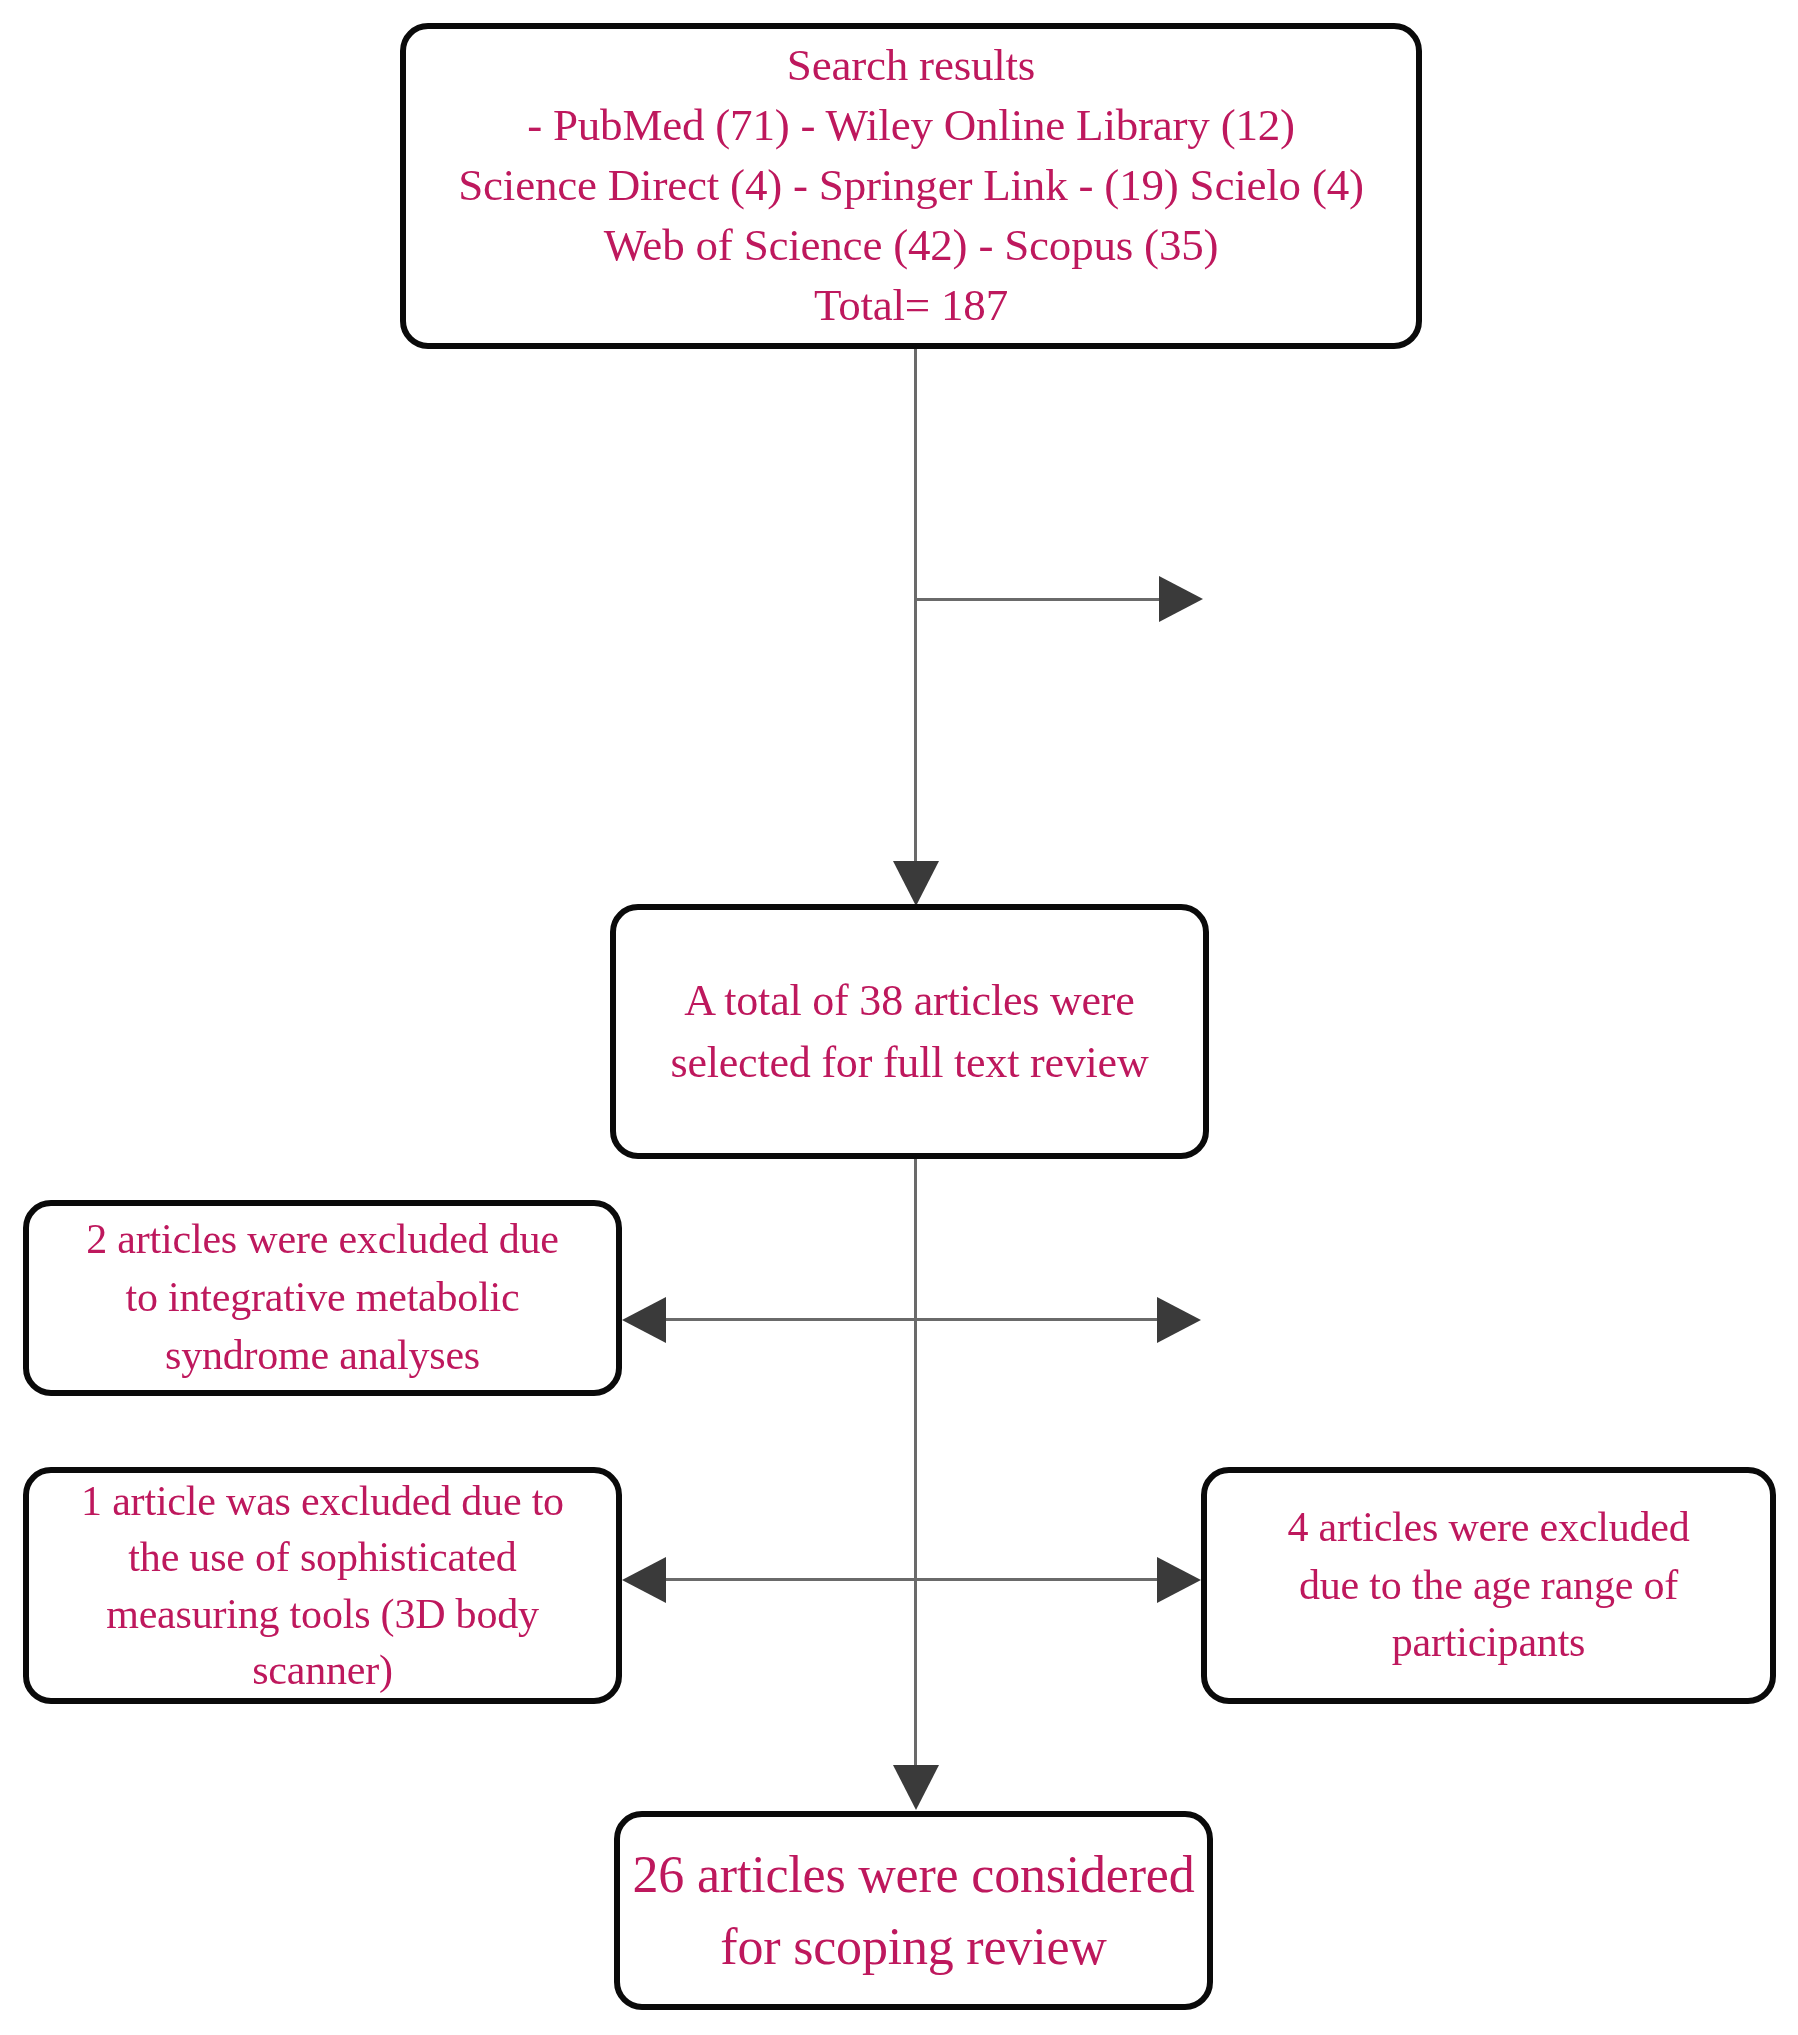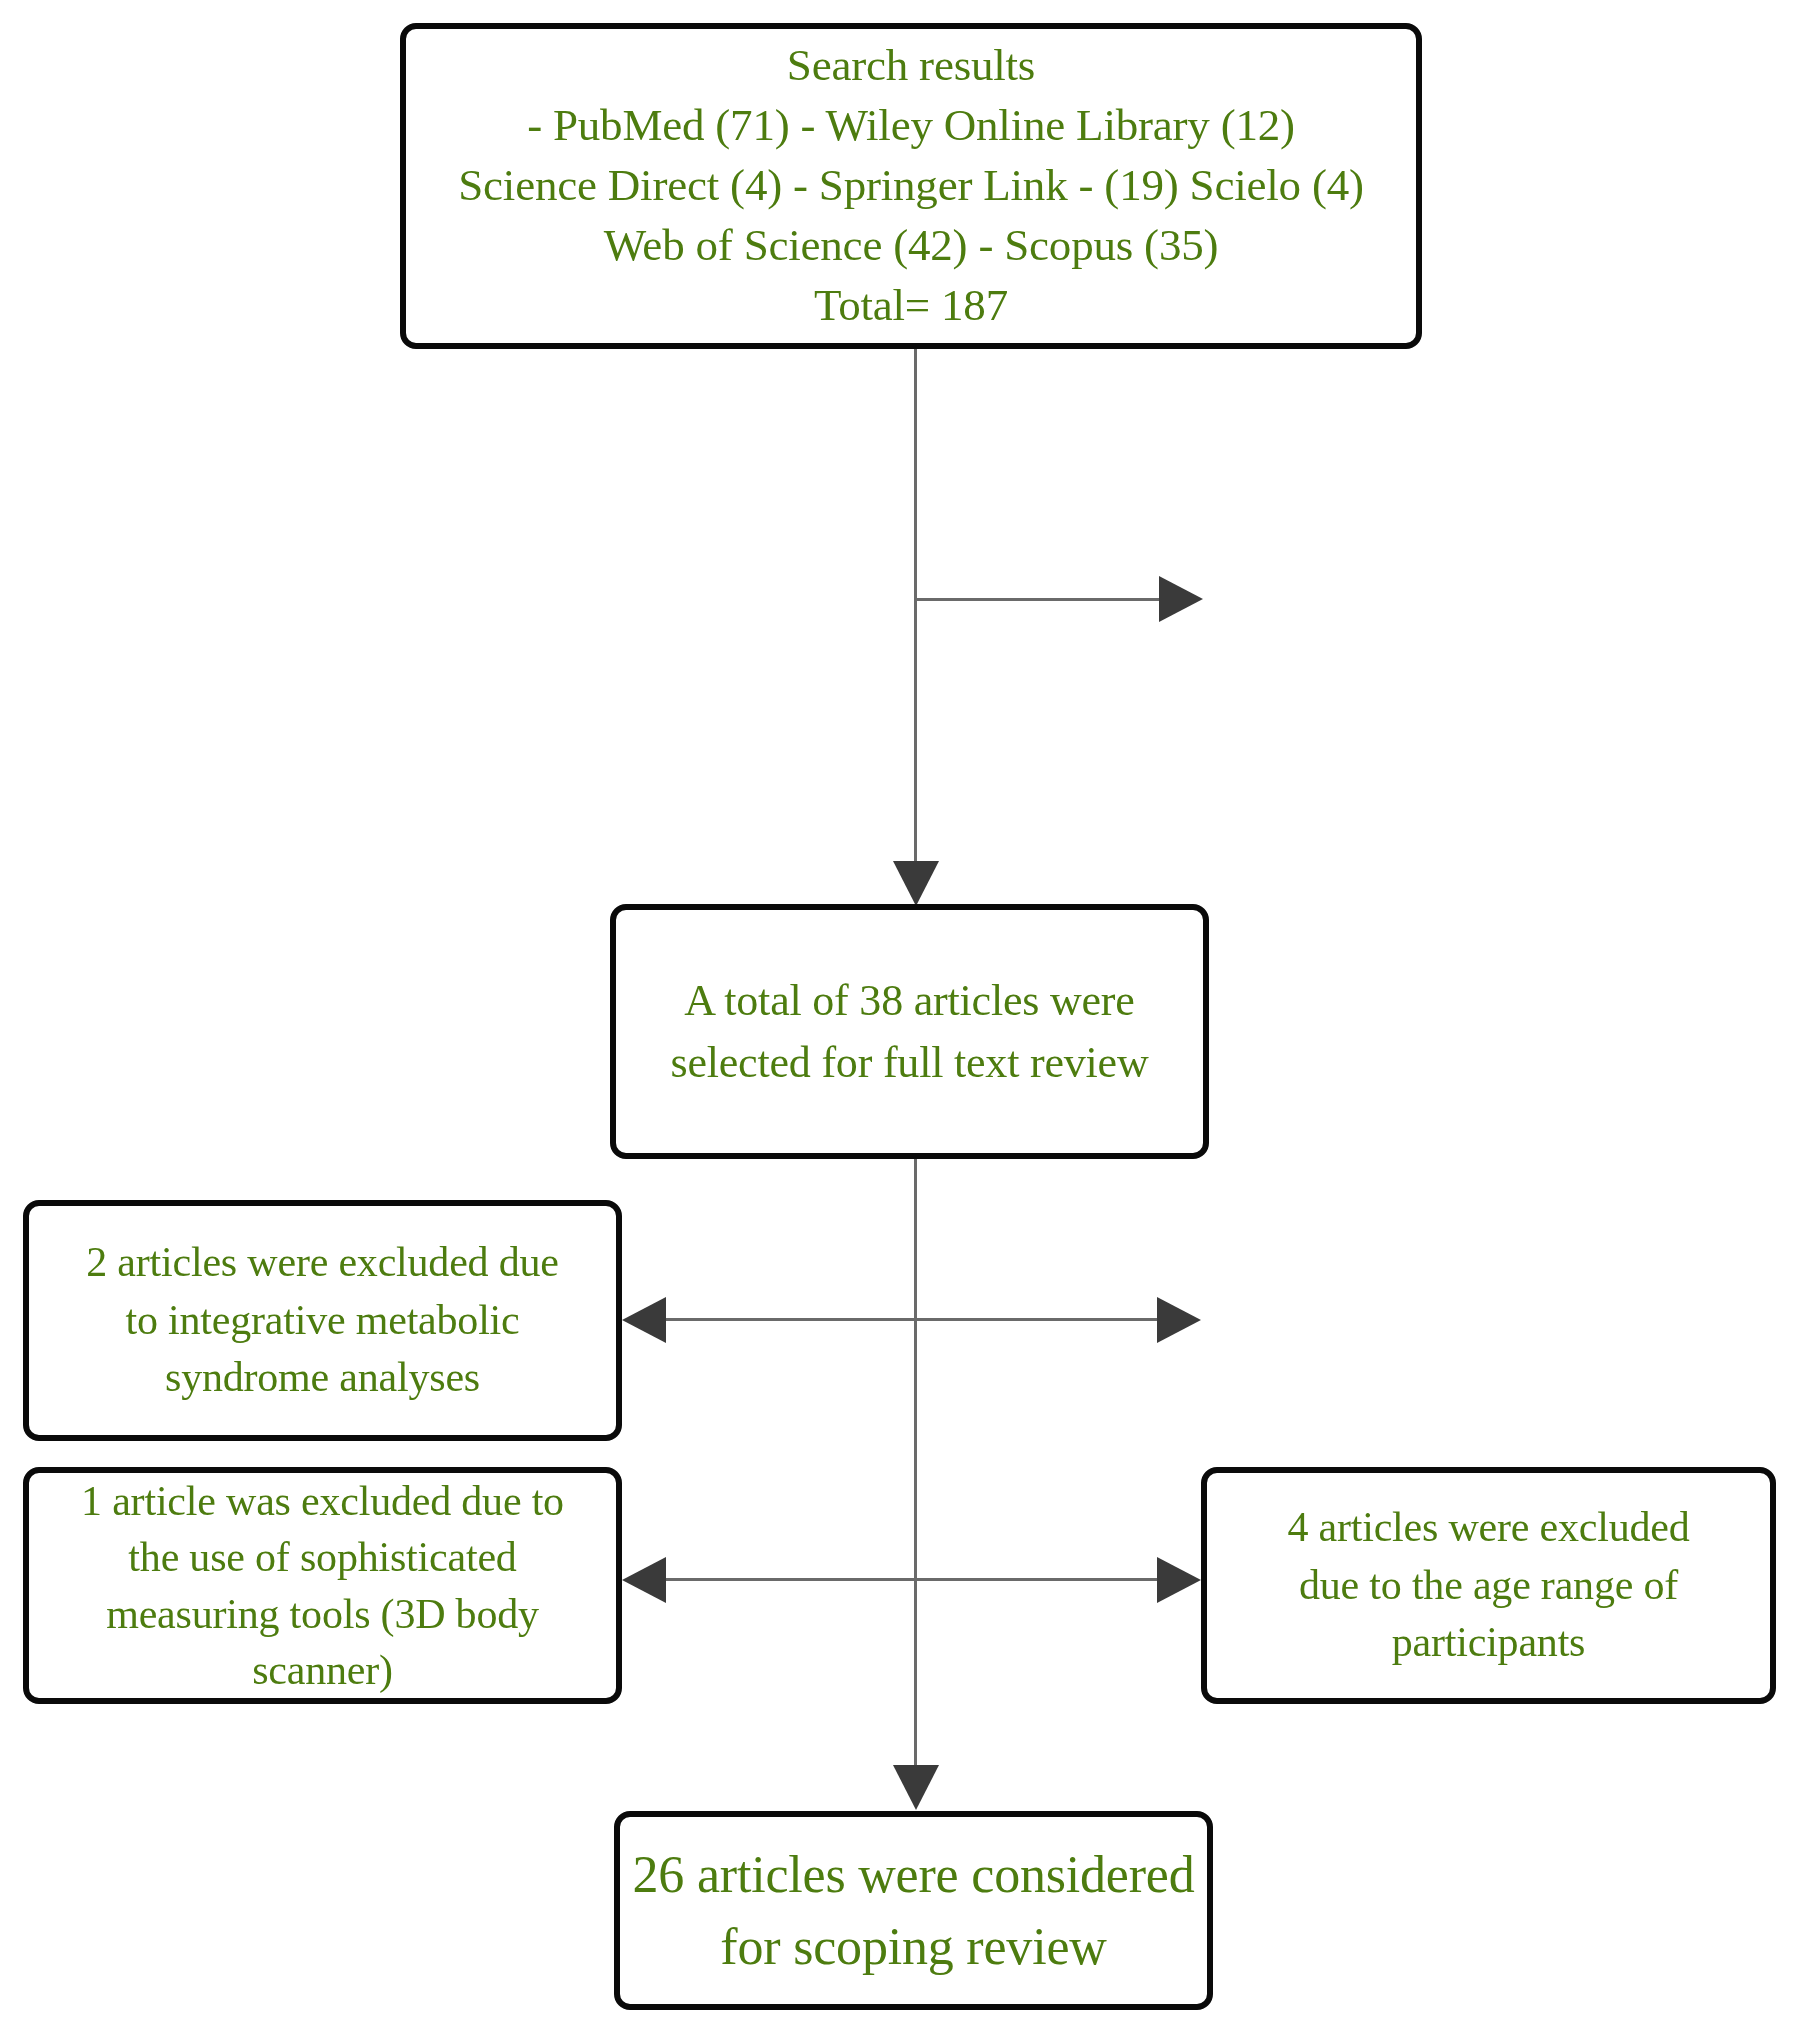--- a/index.html
+++ b/index.html
@@ -15,26 +15,26 @@
     overflow: hidden;
     font-family: "Liberation Serif", "DejaVu Serif", serif;
   }
 
   
   .node {
     position: absolute;
     box-sizing: border-box;
     background: #ffffff;
     border: 6.8px solid #0a0a0a;
-    border-radius: 16px;
+    border-radius: 28px;
     display: flex;
     align-items: center;
     justify-content: flex-start;
     text-align: center;
-    color: #4d7c0f;
+    color: #be185d;
     z-index: 4;
   }
   .node .txt {
     display: block;
     width: 100%;
     white-space: pre-line;
     line-height: 1.30;
   }
 
   
@@ -53,21 +53,21 @@
   
   #node-search      { left: 400px;  top: 23px;   width: 1022px; height: 326px;  }
   #node-search .txt { font-size: 45px; line-height: 1.33; }
 
   #node-duplicates      { left: 1201px; top: 507px;  width: 555px;  height: 190px; }
   #node-duplicates .txt { font-size: 40px; line-height: 1.22; }
 
   #node-fulltext      { left: 610px;  top: 904px; width: 599px;  height: 255px; }
   #node-fulltext .txt { font-size: 44px; line-height: 1.40; }
 
-  #node-exclude-metabolic      { left: 23px;  top: 1200px; width: 599px;  height: 241px; }
+  #node-exclude-metabolic      { left: 23px;  top: 1200px; width: 599px;  height: 196px; }
   #node-exclude-metabolic .txt { font-size: 42px; line-height: 1.38; }
 
   #node-exclude-statistical      { left: 1201px; top: 1225px; width: 575px;  height: 188px; }
   #node-exclude-statistical .txt { font-size: 42px; line-height: 1.38; }
 
   #node-exclude-tools      { left: 23px;  top: 1467px; width: 599px;  height: 237px; }
   #node-exclude-tools .txt { font-size: 42px; line-height: 1.34; }
 
   #node-exclude-age      { left: 1201px; top: 1467px; width: 575px;  height: 237px; }
   #node-exclude-age .txt { font-size: 42px; line-height: 1.38; }

